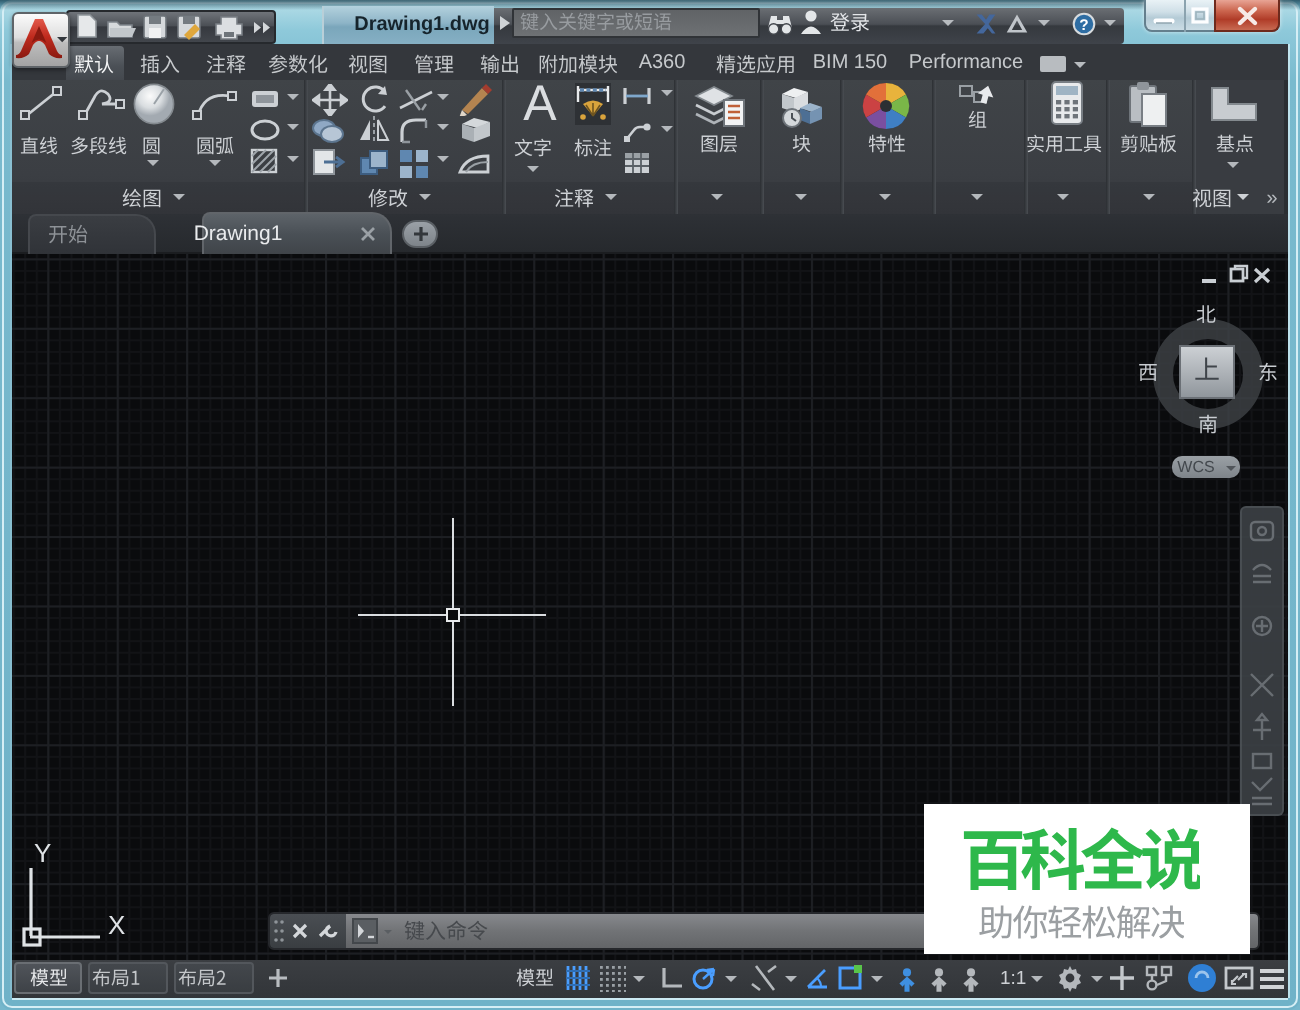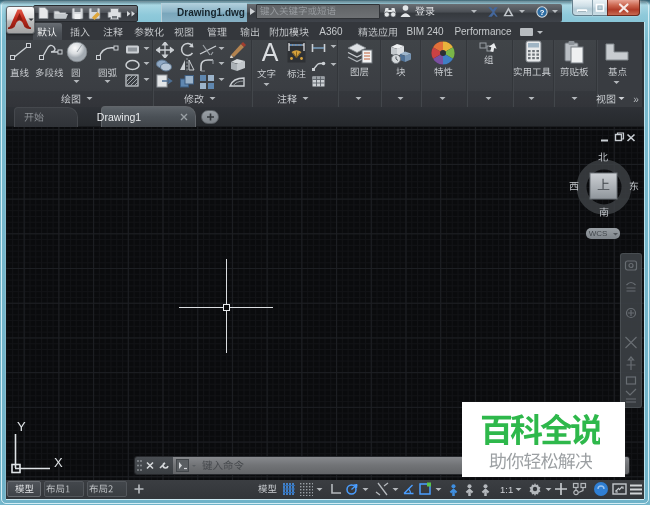--- a/index.html
+++ b/index.html
@@ -158,21 +158,21 @@
     </div>
 <div style="position:absolute;left:358.0px;top:26.5px;">
       <svg width="40.0" height="11.6" viewBox="0 0 40.0 11.6" style="display:block">
         <path transform="translate(0.00,8.80) scale(0.010000,-0.010000)" d="M51 762C77 693 101 602 106 543L161 556C154 616 131 706 103 775ZM328 779C315 712 286 614 264 555L311 540C336 596 367 689 391 763ZM41 504V434H170C139 324 83 192 30 121C42 101 62 68 69 45C110 104 150 198 182 294V-78H251V319C281 266 316 201 330 167L381 224C361 256 277 381 251 412V434H363V504H251V837H182V504ZM636 840V759H426V701H636V639H451V584H636V517H398V458H960V517H707V584H912V639H707V701H934V759H707V840ZM823 341V266H532V341ZM460 398V-79H532V84H823V-2C823 -13 819 -17 806 -17C794 -18 753 -18 707 -16C717 -34 726 -60 729 -79C792 -79 833 -78 860 -68C886 -57 893 -39 893 -2V398ZM532 212H823V137H532Z" fill="#c6c9cc"></path>
         <path transform="translate(10.00,8.80) scale(0.010000,-0.010000)" d="M61 765C119 716 187 646 216 597L278 644C246 692 177 760 118 806ZM446 810C422 721 380 633 326 574C344 565 376 545 390 534C413 562 435 597 455 636H603V490H320V423H501C484 292 443 197 293 144C309 130 331 102 339 83C507 149 557 264 576 423H679V191C679 115 696 93 771 93C786 93 854 93 869 93C932 93 952 125 959 252C938 257 907 268 893 282C890 177 886 163 861 163C847 163 792 163 782 163C756 163 753 166 753 191V423H951V490H678V636H909V701H678V836H603V701H485C498 731 509 763 518 795ZM251 456H56V386H179V83C136 63 90 27 45 -15L95 -80C152 -18 206 34 243 34C265 34 296 5 335 -19C401 -58 484 -68 600 -68C698 -68 867 -63 945 -58C946 -36 958 1 966 20C867 10 715 3 601 3C495 3 411 9 349 46C301 74 278 98 251 100Z" fill="#c6c9cc"></path>
         <path transform="translate(20.00,8.80) scale(0.010000,-0.010000)" d="M264 490C305 382 353 239 372 146L443 175C421 268 373 407 329 517ZM481 546C513 437 550 295 564 202L636 224C621 317 584 456 549 565ZM468 828C487 793 507 747 521 711H121V438C121 296 114 97 36 -45C54 -52 88 -74 102 -87C184 62 197 286 197 438V640H942V711H606C593 747 565 804 541 848ZM209 39V-33H955V39H684C776 194 850 376 898 542L819 571C781 398 704 194 607 39Z" fill="#c6c9cc"></path>
         <path transform="translate(30.00,8.80) scale(0.010000,-0.010000)" d="M153 770V407C153 266 143 89 32 -36C49 -45 79 -70 90 -85C167 0 201 115 216 227H467V-71H543V227H813V22C813 4 806 -2 786 -3C767 -4 699 -5 629 -2C639 -22 651 -55 655 -74C749 -75 807 -74 841 -62C875 -50 887 -27 887 22V770ZM227 698H467V537H227ZM813 698V537H543V698ZM227 466H467V298H223C226 336 227 373 227 407ZM813 466V298H543V466Z" fill="#c6c9cc"></path>
       </svg>
     </div>
 <div style="position:absolute;left:331.0px;top:27.0px;font:400 10px 'Liberation Sans',sans-serif;color:#c6c9cc;white-space:nowrap;transform:translateX(-50%);letter-spacing:0px;line-height:1;">A360</div>
-<div style="position:absolute;left:425.0px;top:27.0px;font:400 10px 'Liberation Sans',sans-serif;color:#c6c9cc;white-space:nowrap;transform:translateX(-50%);letter-spacing:0px;line-height:1;">BIM 240</div>
+<div style="position:absolute;left:425.0px;top:27.0px;font:400 10px 'Liberation Sans',sans-serif;color:#c6c9cc;white-space:nowrap;transform:translateX(-50%);letter-spacing:0px;line-height:1;">BIM 150</div>
 <div style="position:absolute;left:483.0px;top:27.0px;font:400 10px 'Liberation Sans',sans-serif;color:#c6c9cc;white-space:nowrap;transform:translateX(-50%);letter-spacing:0px;line-height:1;">Performance</div>
 <svg class="abs" style="left:519px;top:26px" width="26" height="12">
 <rect x="1" y="2" width="13" height="8" rx="1" fill="#b8bcc0"></rect>
       <path d="M18 5 l3 3 3-3z" fill="#b8bcc0"></path>
     </svg>
 <div class="abs" style="left:6px;top:40px;width:638px;height:67px;background:linear-gradient(180deg,#404448 0%,#3b3e43 70%,#36393e 100%);"></div>
 <div class="abs" style="left:6px;top:91px;width:638px;height:16px;background:rgba(0,0,0,0.07);"></div>
 <div class="abs" style="left:152px;top:40px;width:2px;height:67px;background:linear-gradient(90deg,#2b2e32,#4a4e53);"></div>
 <div class="abs" style="left:251px;top:40px;width:2px;height:67px;background:linear-gradient(90deg,#2b2e32,#4a4e53);"></div>
 <div class="abs" style="left:337px;top:40px;width:2px;height:67px;background:linear-gradient(90deg,#2b2e32,#4a4e53);"></div>

